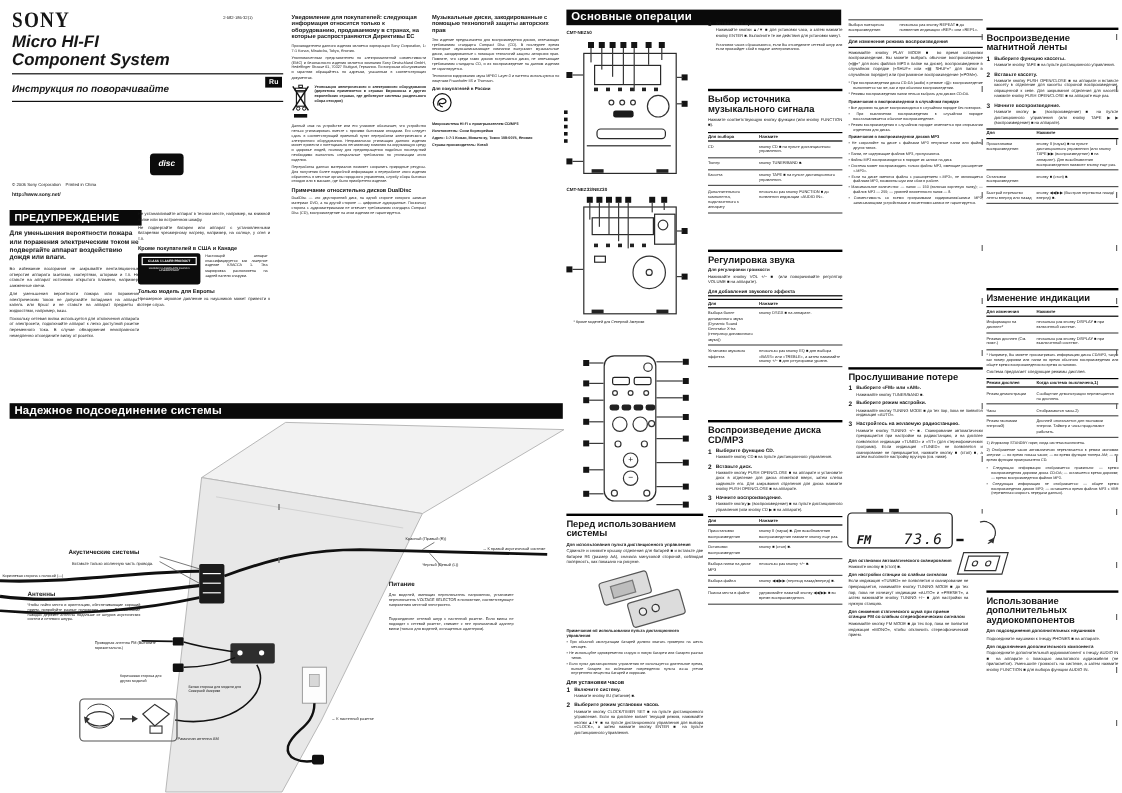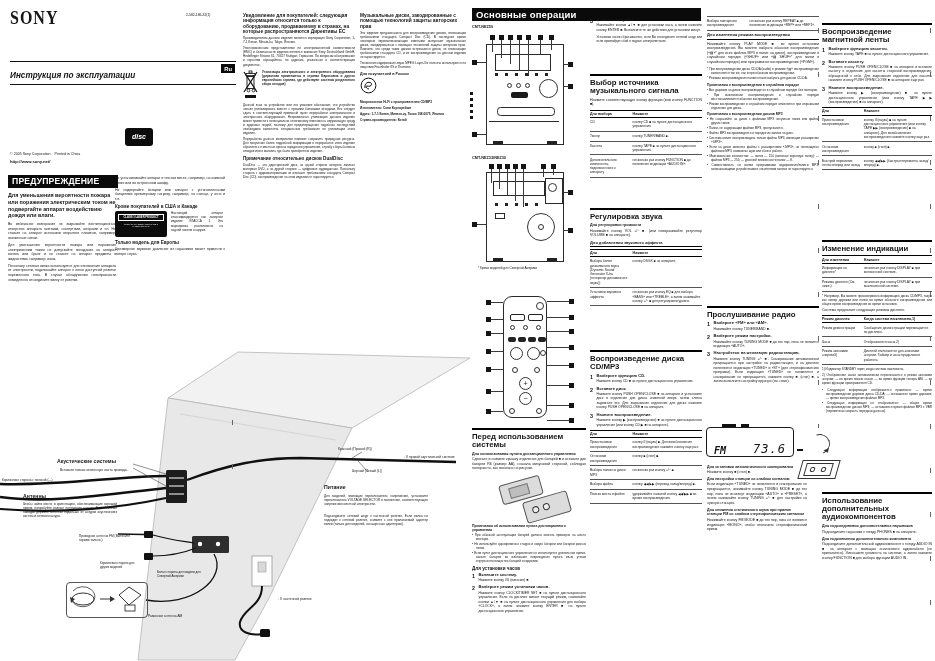--- a/index.html
+++ b/index.html
@@ -38,22 +38,26 @@
   .lblb{position:absolute;font-size:5.2px;font-weight:bold;line-height:1.1}
   .mono{font-family:"DejaVu Sans Mono",monospace}
 </style>
 </head>
 <body>
 
 <div class="page">
 
   <div class="abs" style="left:10px;top:9px;font-family:'Liberation Serif',serif;font-weight:bold;font-size:16px;letter-spacing:1px;transform:scaleY(1.15)">SONY</div>
   <div class="abs" style="left:186px;top:13px;font-size:3.4px">2-582-186-32(1)</div>
+  <div class="abs" style="left:10px;top:27px;font-size:14px;font-weight:bold;font-style:italic;line-height:1.05">
+    <span style="display:block">Micro HI-FI</span>
+    <span style="display:block">Component System</span>
+  </div>
   <div class="abs" style="left:10px;top:61px;width:226px;border-top:.9px solid #111;border-bottom:.9px solid #111;padding:1.5px 0 2px">
-    <span style="font-size:8.2px;font-weight:bold;font-style:italic">Инструкция по эксплуатации</span>
+    <span style="font-size:8.2px;font-weight:bold;font-style:italic">Инструкция по поворачивайте</span>
     <span style="position:absolute;right:1px;top:2px;background:#0a0a0a;color:#fff;font-weight:bold;font-size:5.8px;padding:1.5px 3px">Ru</span>
   </div>
   <div class="abs" style="left:125px;top:128px;width:28px;height:18px;background:#0c0c0c;border-radius:3px;color:#fff;font-weight:bold;font-style:italic;font-size:7px;text-align:center;line-height:18px">disc</div>
   <div class="abs" style="left:10px;top:152px;font-size:3.6px">
     <span>© 2005 Sony Corporation</span>&nbsp;&nbsp;&nbsp;
     <span>Printed in China</span>
   </div>
   <div class="abs" style="left:10px;top:158.5px;font-size:4.2px;font-weight:bold">http://www.sony.net/</div>
 
   <div class="abs bar" style="left:8px;top:175px;width:110px;font-size:8.6px">ПРЕДУПРЕЖДЕНИЕ</div>
@@ -110,20 +114,21 @@
     <svg width="17" height="17" viewBox="0 0 17 17">
       <circle cx="8.5" cy="8.5" r="7.4" fill="none" stroke="#111" stroke-width="1"></circle>
       <path d="M5,11 C4,6 9,4 11,6 C13,8 10,10 7,9 C5.5,8.5 6,12 9,12" fill="none" stroke="#111" stroke-width="1"></path>
     </svg>
     <div class="b32" style="font-weight:bold;margin-top:2px;text-align:left">Микросистема Hi-Fi с проигрывателем CD/MP3</div>
     <div class="b32" style="font-weight:bold;text-align:left">Изготовитель: Сони Корпорейшн</div>
     <div class="b32" style="font-weight:bold;text-align:left">Адрес: 1-7-1 Конан, Минато-ку, Токио 108-0075, Япония</div>
     <div class="b32" style="font-weight:bold;text-align:left">Страна-производитель: Китай</div>
   </div>
 
+  <div class="abs bar" style="left:8px;top:336px;width:461px">Надежное подсоединение системы</div>
 
   <svg class="abs" style="left:0;top:348px" width="470" height="313" viewBox="0 0 470 313">
     <polygon points="168,50 238,4 470,10 352,80" fill="#f2f2f2" stroke="#b5b5b5" stroke-width="0.8"></polygon>
     <polygon points="168,50 352,80 268,252 235,312 138,312" fill="#e8e8e8" stroke="#b5b5b5" stroke-width="0.8"></polygon>
     <line x1="180" y1="66" x2="336" y2="92" stroke="#cccccc" stroke-width="0.7"></line>
     <g>
       <rect x="166" y="122" width="21" height="33" rx="1.5" fill="#1c1c1c"></rect>
       <line x1="169" y1="130" x2="184" y2="130" stroke="#fff" stroke-width="1"></line>
       <line x1="169" y1="138" x2="184" y2="138" stroke="#fff" stroke-width="1"></line>
       <line x1="169" y1="146" x2="184" y2="146" stroke="#fff" stroke-width="1"></line>
@@ -484,21 +489,21 @@
     <div class="b32 bl">• Не сохраняйте на диске с файлами MP3 ненужные папки или файлы других типов.</div>
     <div class="b32 bl">• Папки, не содержащие файлов MP3, пропускаются.</div>
     <div class="b32 bl">• Файлы MP3 воспроизводятся в порядке их записи на диск.</div>
     <div class="b32 bl">• Система может воспроизводить только файлы MP3, имеющие расширение «.MP3».</div>
     <div class="b32 bl">• Если на диске имеются файлы с расширением «.MP3», не являющиеся файлами MP3, возможны шум или сбои в работе.</div>
     <div class="b32 bl">• Максимальное количество: — папок — 150 (включая корневую папку); — файлов MP3 — 255; — уровней вложенности папок — 8.</div>
     <div class="b32 bl">• Совместимость со всеми программами кодирования/записи MP3, записывающими устройствами и носителями записи не гарантируется.</div>
   </div>
 
   <div class="abs" style="left:707px;top:306px;width:112px">
-    <div class="h2">Прослушивание радио</div>
+    <div class="h2">Прослушивание потере</div>
     <div class="step">
       <span class="sn">1</span>
       <span style="flex:1">
           <span class="st">Выберите «FM» или «AM».</span>
           <span class="sb">Нажимайте кнопку TUNER/BAND ■.</span>
         </span>
     </div>
     <div class="step">
       <span class="sn">2</span>
       <span style="flex:1">

